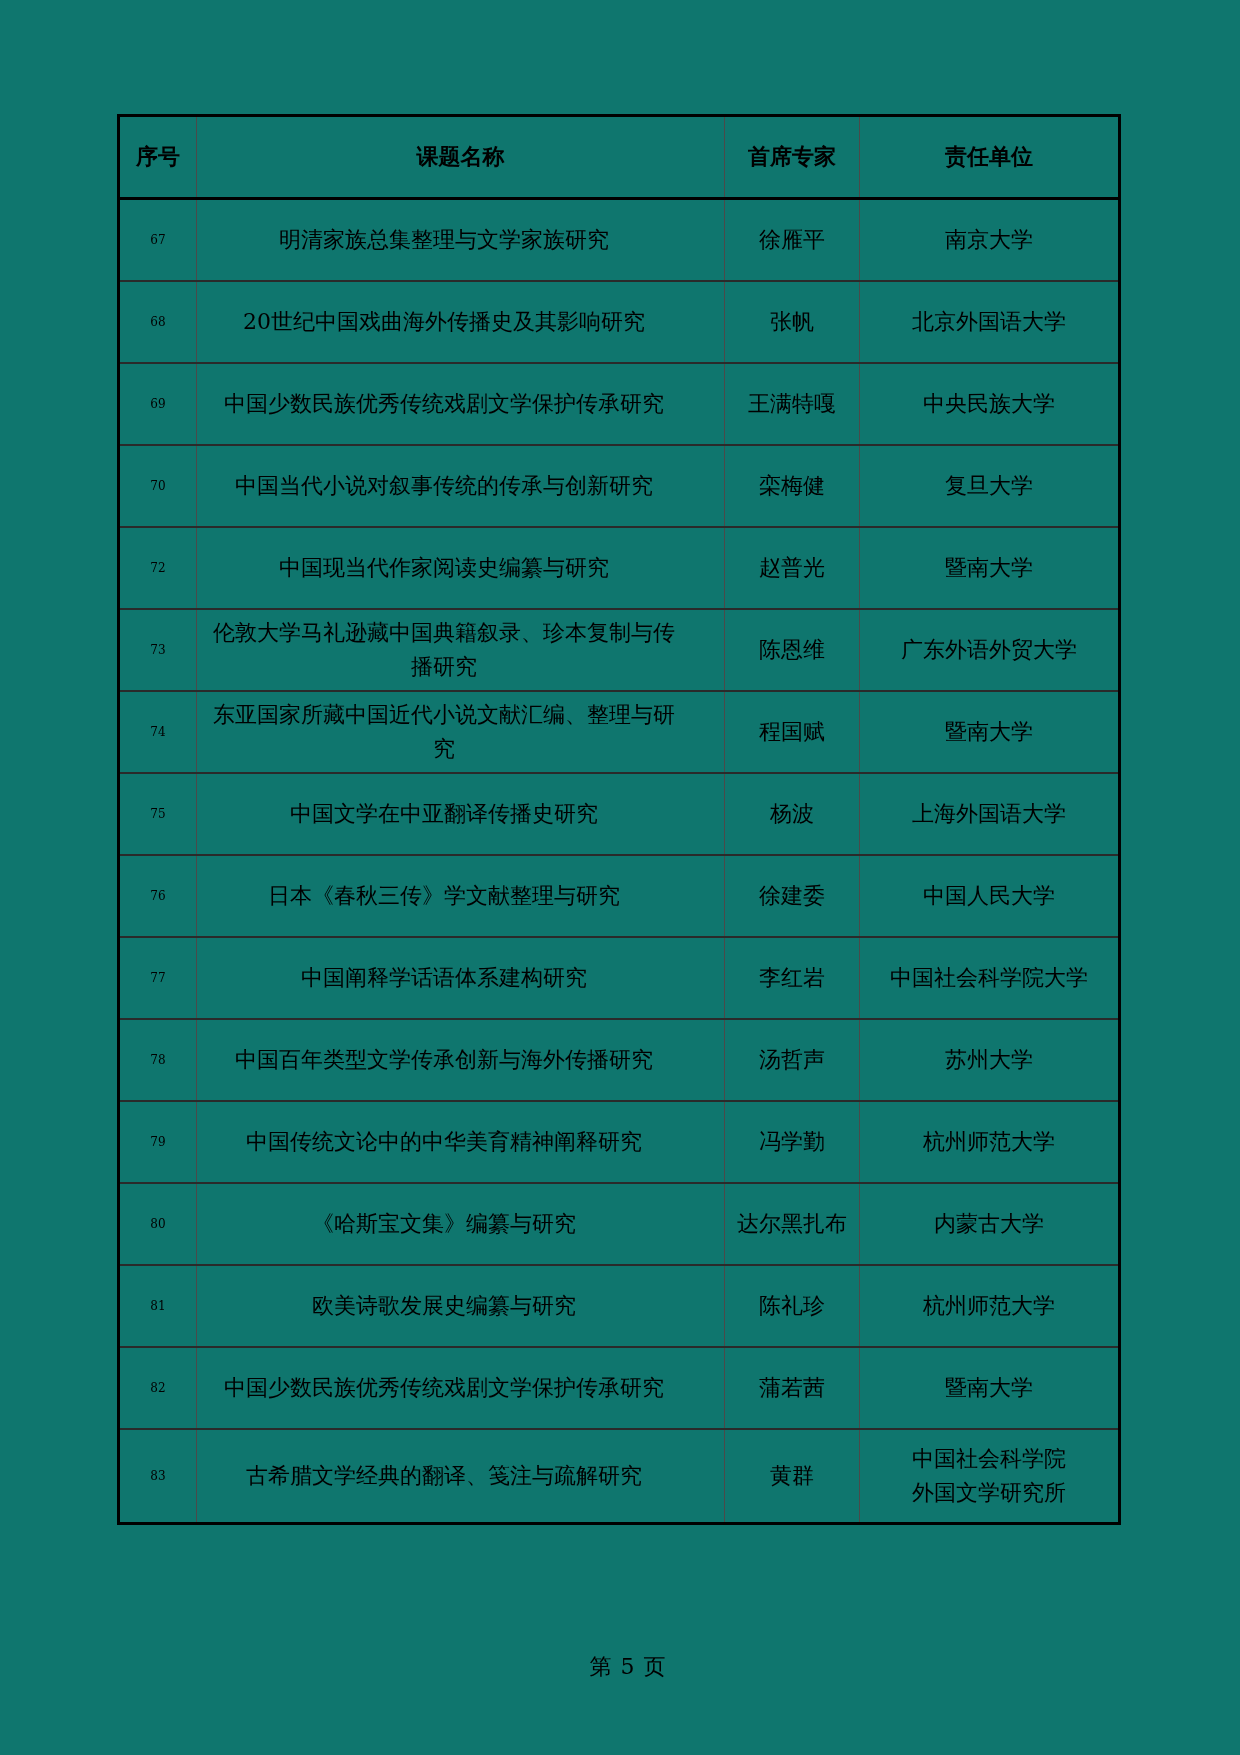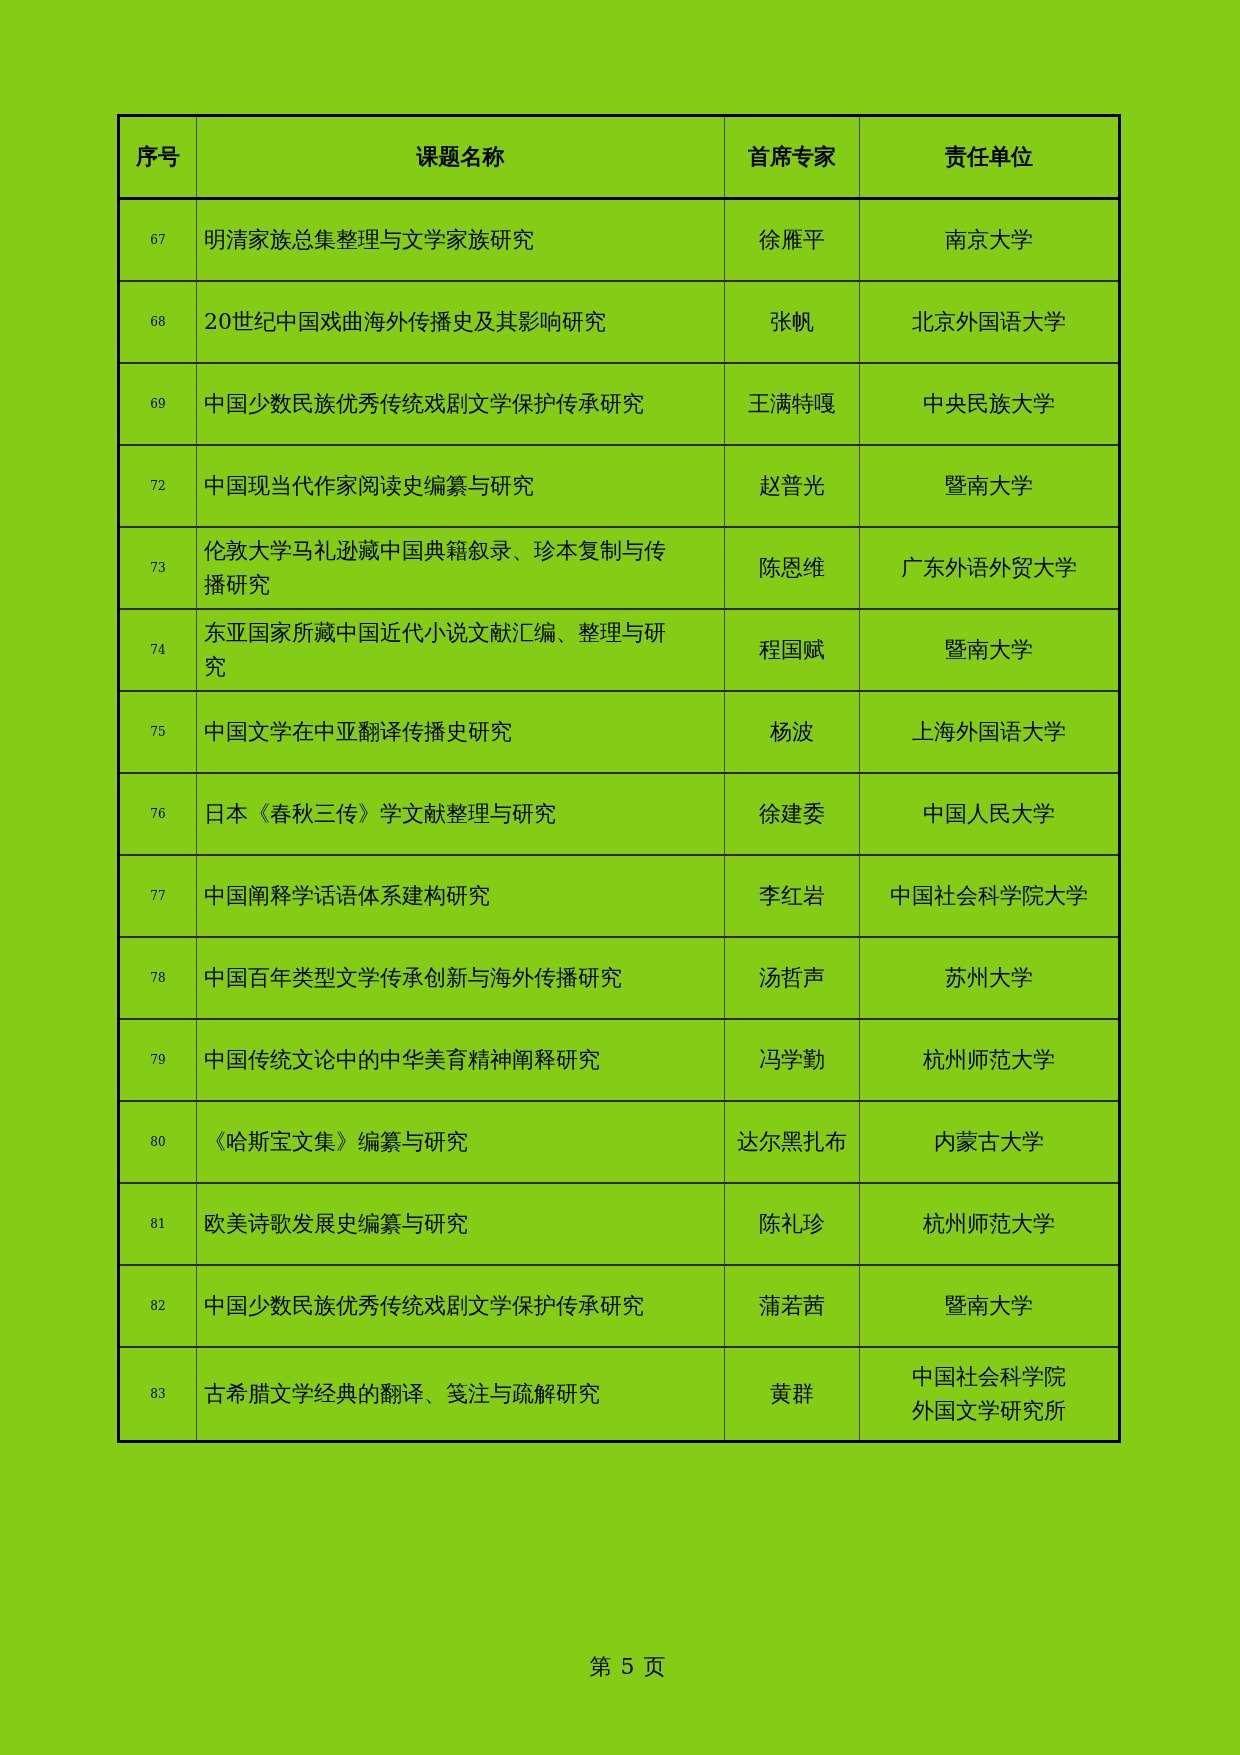--- a/index.html
+++ b/index.html
@@ -1,21 +1,21 @@
 <!DOCTYPE html>
 <html><head>
 <meta charset="utf-8">
 <style>
   * { box-sizing: border-box; }
   html, body { margin: 0; padding: 0; background: #ffffff; }
   .page {
     position: relative;
     width: 1240px;
     height: 1755px;
-    background: #84cc16;
+    background: #0f766e;
     color: #000000;
     font-family: "DejaVu Serif", "Liberation Serif", serif;
     overflow: hidden;
   }
   table.projects {
     position: absolute;
     left: 117px;
     top: 114px;
     width: 1001px;
     border-collapse: collapse;
@@ -34,21 +34,21 @@
     height: 83px;
     border-bottom: 3px solid #000000;
     font-family: "Liberation Sans", "DejaVu Sans", sans-serif;
     font-weight: 700;
     font-size: 22px;
     text-align: center;
     padding: 0 2px;
   }
   tbody td { height: 82px; font-size: 22px; }
   td.col-no   { text-align: center; font-size: 12px; }
-  td.col-title{ text-align: left; padding: 2px 40px 2px 7px; line-height: 34px; }
+  td.col-title{ text-align: center; padding: 2px 40px 2px 7px; line-height: 34px; }
   td.col-expert{ text-align: center; padding: 0 2px; }
   td.col-unit { text-align: center; white-space: pre-line; line-height: 34px; padding: 12px 4px; }
   .footer {
     position: absolute;
     left: 8px;
     top: 1652px;
     width: 100%;
     text-align: center;
     font-size: 22px;
     letter-spacing: 1px;
@@ -89,20 +89,26 @@
     <td class="col-unit">北京外国语大学</td>
   </tr>
 
   <tr>
     <td class="col-no">69</td>
     <td class="col-title">中国少数民族优秀传统戏剧文学保护传承研究</td>
     <td class="col-expert">王满特嘎</td>
     <td class="col-unit">中央民族大学</td>
   </tr>
 
+  <tr>
+    <td class="col-no">70</td>
+    <td class="col-title">中国当代小说对叙事传统的传承与创新研究</td>
+    <td class="col-expert">栾梅健</td>
+    <td class="col-unit">复旦大学</td>
+  </tr>
 
 
   <tr>
     <td class="col-no">72</td>
     <td class="col-title">中国现当代作家阅读史编纂与研究</td>
     <td class="col-expert">赵普光</td>
     <td class="col-unit">暨南大学</td>
   </tr>
 
   <tr>

